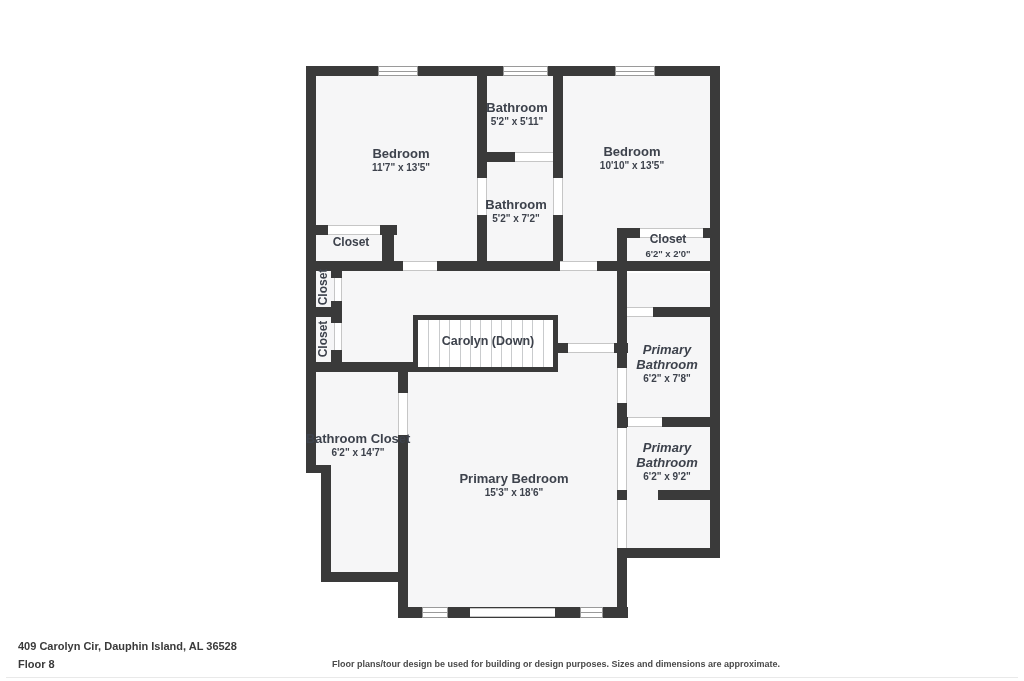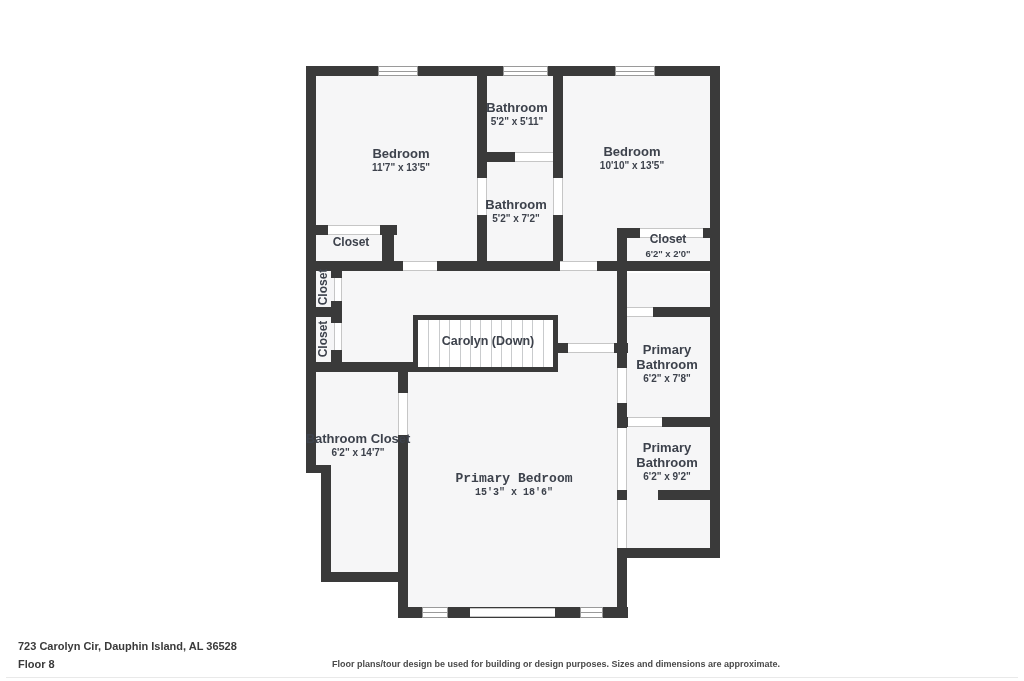--- a/index.html
+++ b/index.html
@@ -17,21 +17,21 @@
   .floor{position:absolute;background:var(--floor);}
   .wall{position:absolute;background:var(--wall);}
   .door-h{position:absolute;background:#ffffff;border-top:1px solid var(--doorline);border-bottom:1px solid var(--doorline);box-sizing:border-box;}
   .door-v{position:absolute;background:#ffffff;border-left:1px solid var(--doorline);border-right:1px solid var(--doorline);box-sizing:border-box;}
   .window-h{position:absolute;background:#ffffff;border:1px solid var(--winline);box-sizing:border-box;}
   .window-h .mull{position:absolute;left:0;right:0;top:45%;height:0;border-top:1px solid var(--winline);}
   .stairs-box{position:absolute;left:413px;top:315px;width:145px;height:57px;border:5px solid var(--wall);background:#ffffff;box-sizing:border-box;}
   .tread{position:absolute;top:0;bottom:0;width:1px;background:#c9cbcd;}
   .label{position:absolute;transform:translate(-50%,-50%);text-align:center;color:var(--label);font-weight:bold;z-index:5;}
   .label .name{display:block;font-size:13px;line-height:1.16;white-space:nowrap;}
-  .label .name.wrap{white-space:normal;width:82px;}
+  .label .name.wrap{white-space:normal;width:82px;font-style:italic;}
   .label .dims{display:block;font-size:10px;line-height:1.2;margin-top:1px;white-space:nowrap;}
   .label.small .name{font-size:12px;}
   .label.small .dims{font-size:9.5px;}
   .label.vertical{transform:translate(-50%,-50%) rotate(-90deg);}
   .label.stairs .name{font-size:12.5px;}
   .footer-address{position:absolute;left:18px;top:640px;font-size:11px;font-weight:bold;color:#3a3a3a;}
   .footer-floor{position:absolute;left:18px;top:658px;font-size:11px;font-weight:bold;color:#3a3a3a;}
   .footer-disclaimer{position:absolute;left:556px;top:659px;transform:translateX(-50%);font-size:9px;font-weight:bold;color:#4a4a4a;white-space:nowrap;}
   .footer-rule{position:absolute;left:6px;top:677px;width:1012px;height:1px;background:#e9e9e9;}
 </style>
@@ -167,23 +167,23 @@
     <span class="dims">6'2" x 7'8"</span>
   </div>
   <div class="label" style="left:358px;top:445px;">
     <span class="name">Bathroom Closet</span>
     <span class="dims">6'2" x 14'7"</span>
   </div>
   <div class="label" style="left:667px;top:462px;">
     <span class="name wrap">Primary Bathroom</span>
     <span class="dims">6'2" x 9'2"</span>
   </div>
-  <div class="label" style="left:514px;top:485px;font-family:Liberation Mono, monospace;">
+  <div class="label" style="left:514px;top:485px;">
     <span class="name">Primary Bedroom</span>
     <span class="dims">15'3" x 18'6"</span>
   </div>
 
-  <div class="footer-address">723 Carolyn Cir, Dauphin Island, AL 36528</div>
+  <div class="footer-address">409 Carolyn Cir, Dauphin Island, AL 36528</div>
   <div class="footer-floor">Floor 8</div>
   <div class="footer-disclaimer">Floor plans/tour design be used for building or design purposes. Sizes and dimensions are approximate.</div>
   <div class="footer-rule"></div>
 
 </div>
 
 </body></html>

